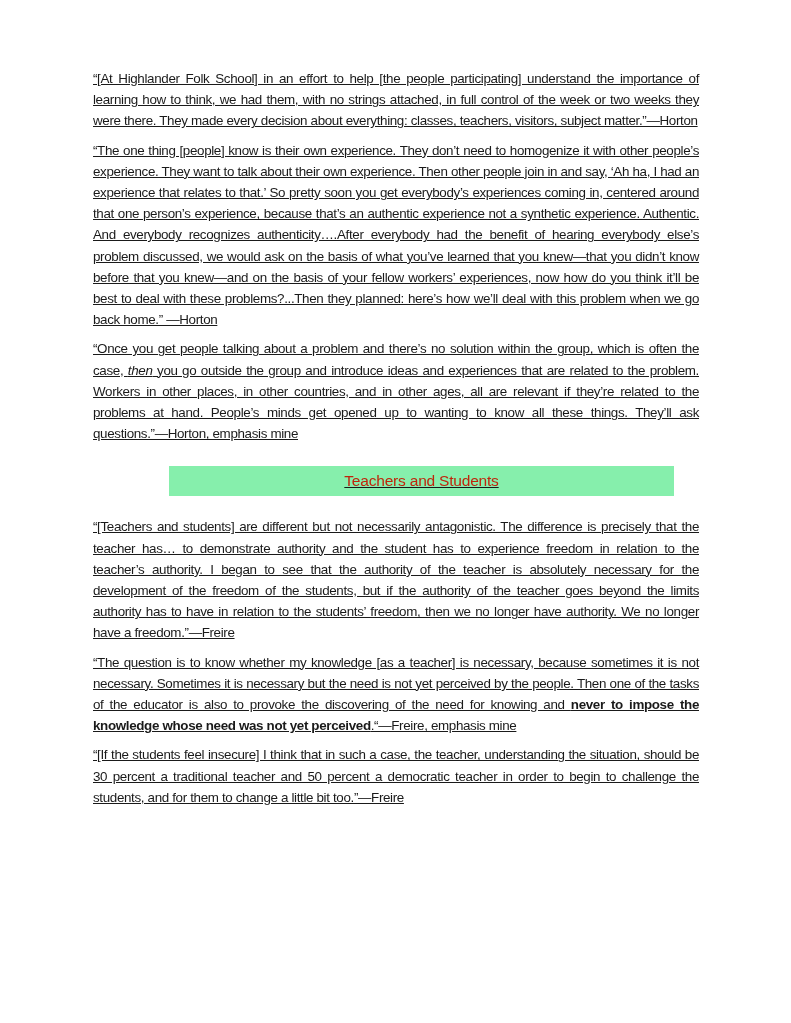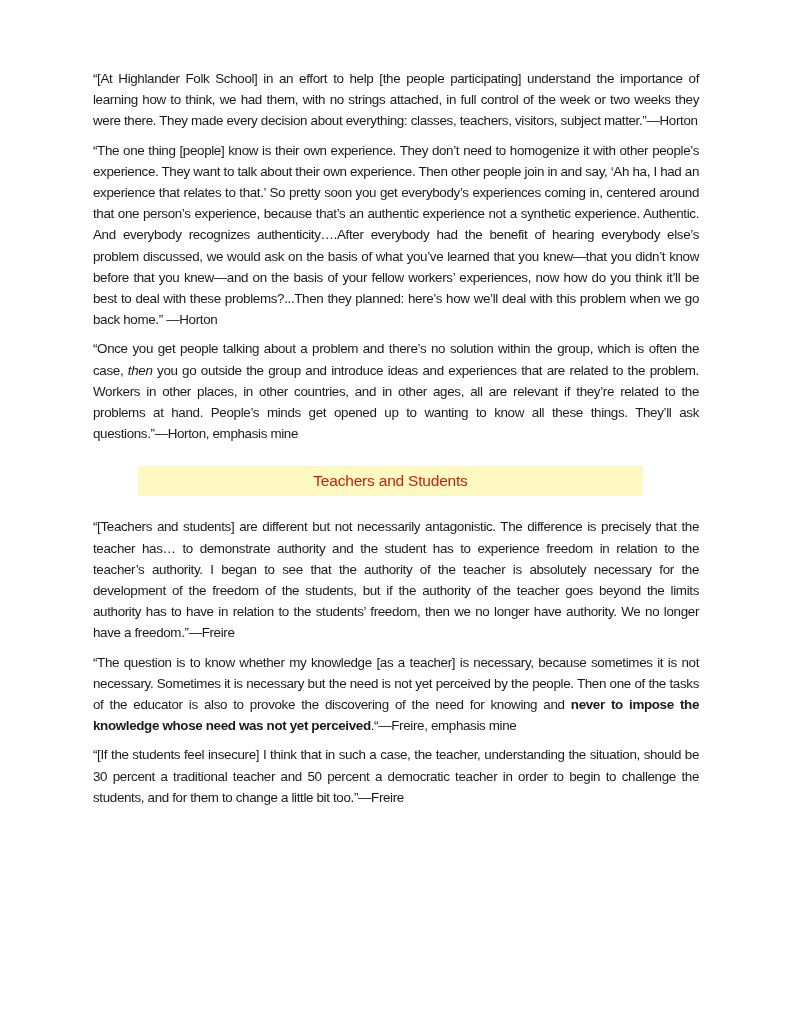--- a/index.html
+++ b/index.html
@@ -13,37 +13,38 @@
       position: relative;
       overflow: hidden;
       font-family: "Liberation Sans", "DejaVu Sans", sans-serif;
       color: #1a1a1a;
     }
     .page {
       position: absolute;
       left: 93px;
       top: 68px;
       width: 606px;
+      text-decoration: underline;
     }
     .para {
       margin: 0 0 8px 0;
       font-size: 13.4px;
       line-height: 21.2px;
       text-align: justify;
       letter-spacing: -0.35px;
       word-spacing: 0px;
     }
     .para em { font-style: italic; }
     .para strong { font-weight: bold; }
     .banner {
       position: relative;
-      margin: 22px 0 20px 45px;
+      margin: 22px 0 20px 76px;
       width: 505px;
       height: 30px;
-      background: #fef9c3;
+      background: #86efac;
       display: flex;
       align-items: center;
       justify-content: center;
     }
     .banner-title {
       color: #c0240c;
       font-size: 15.5px;
       letter-spacing: -0.2px;
     }
   </style>

